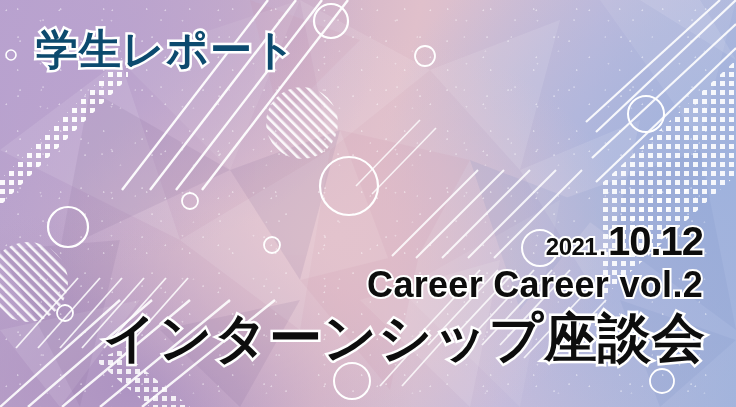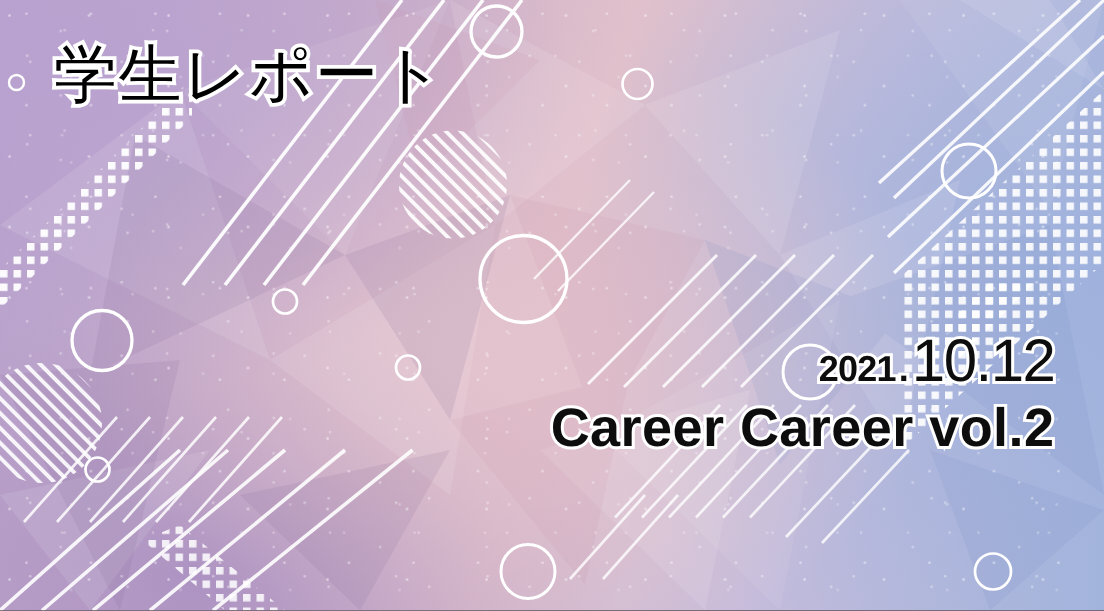--- a/index.html
+++ b/index.html
@@ -48,41 +48,41 @@
 
   
   .decor{position:absolute; inset:0; pointer-events:none;}
   .decor svg{display:block;width:100%;height:100%;}
 
   
   .headline{
     position:absolute;
     left:36px; top:22px;
     font-size:42px;
-    font-weight:400;
+    font-weight:700;
     letter-spacing:1px;
-    color:#000000;
+    color:#0c4a6e;
     -webkit-text-stroke:5px #ffffff;
     paint-order:stroke fill;
     white-space:nowrap;
   }
 
   .date-line{
     position:absolute;
     right:33px; top:219px;
     display:flex;
     align-items:baseline;
     color:#0d0d0d;
     -webkit-text-stroke:4px #ffffff;
     paint-order:stroke fill;
     white-space:nowrap;
   }
   .date-year{ font-size:24px; font-weight:700; letter-spacing:-.5px;margin-left:24px; }
   .date-sep{ font-size:24px; font-weight:700; margin:0 2px; }
-  .date-md{ font-size:40px; font-weight:400; letter-spacing:-1px; }
+  .date-md{ font-size:40px; font-weight:700; letter-spacing:-1px; }
 
   .subtitle{
     position:absolute;
     right:33px; top:264px;
     font-size:36px;
     font-weight:700;
     letter-spacing:.3px;
     color:#0d0d0d;
     -webkit-text-stroke:4px #ffffff;
     paint-order:stroke fill;
@@ -262,14 +262,15 @@
   <div class="headline">学生レポート</div>
 
   <div class="date-line">
     <span class="date-year">2021</span>
     <span class="date-sep">.</span>
     <span class="date-md">10.12</span>
   </div>
 
   <div class="subtitle">Career Career vol.2</div>
 
+  <div class="maintitle">インターンシップ座談会</div>
 
 </div>
 
 </body></html>

